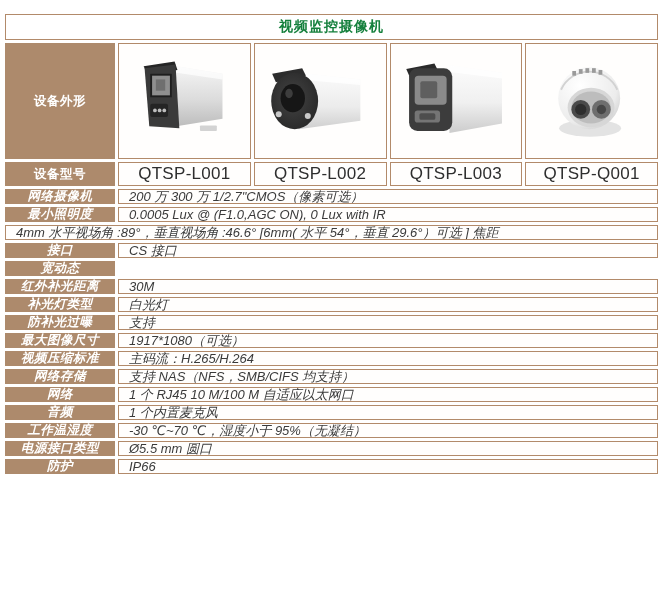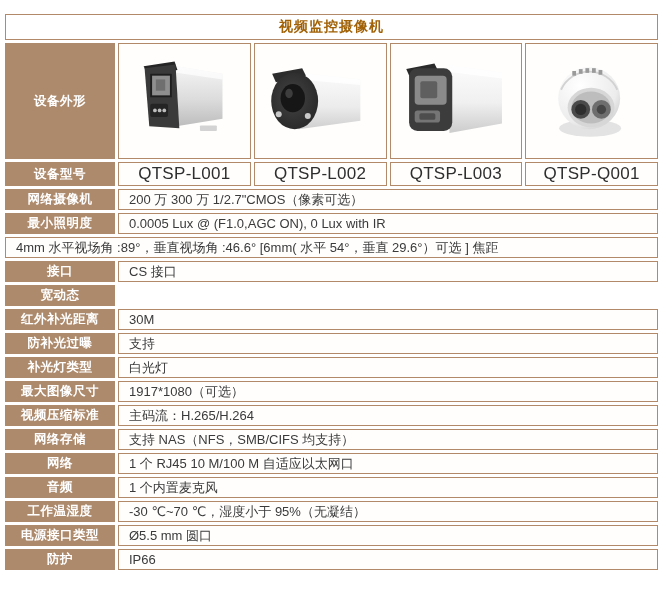--- a/index.html
+++ b/index.html
@@ -15,21 +15,21 @@
     padding: 14px 5px 0 5px;
     background: #ffffff;
   }
   .spec-table { width: 653px; }
 
   .title-row {
     height: 26px;
     border: 1px solid #b28a6a;
     background: #ffffff;
     display: flex; align-items: center; justify-content: center;
-    font-size: 14px; font-weight: bold; color: #a16207;
+    font-size: 14px; font-weight: bold; color: #15803d;
     margin-bottom: 3px;
     letter-spacing: 1px;
   }
 
   .row { display: flex; margin-bottom: 3px; }
 
   .label-cell {
     width: 110px; flex: 0 0 110px;
     background: #ad8a6c;
     color: #ffffff;
@@ -69,21 +69,21 @@
     border: 1px solid #b28a6a;
     background: #fffefd;
     display: flex; align-items: center; justify-content: center;
     font-size: 17px;
     color: #2e2e2e;
     margin-right: 3px;
     letter-spacing: 0.3px;
   }
   .model-cell:last-child { margin-right: 0; }
 
-  .spec-row { height: 21px; }
+  .spec-row { height: 15px; font-style: italic; }
 
   svg { display: block; }
 </style>
 </head>
 <body>
 
 <div class="page">
   <div class="spec-table">
 
     <div class="title-row">视频监控摄像机</div>
@@ -214,28 +214,28 @@
           <div class="value-cell">CS 接口</div>
         </div>
         <div class="row spec-row">
           <div class="label-cell">宽动态</div>
         </div>
         <div class="row spec-row">
           <div class="label-cell">红外补光距离</div>
           <div class="value-cell">30M</div>
         </div>
         <div class="row spec-row">
+          <div class="label-cell">补光灯类型</div>
+          <div class="value-cell">白光灯</div>
+        </div>
+        <div class="row spec-row">
           <div class="label-cell">防补光过曝</div>
           <div class="value-cell">支持</div>
         </div>
         <div class="row spec-row">
-          <div class="label-cell">补光灯类型</div>
-          <div class="value-cell">白光灯</div>
-        </div>
-        <div class="row spec-row">
           <div class="label-cell">最大图像尺寸</div>
           <div class="value-cell">1917*1080（可选）</div>
         </div>
         <div class="row spec-row">
           <div class="label-cell">视频压缩标准</div>
           <div class="value-cell">主码流：H.265/H.264</div>
         </div>
         <div class="row spec-row">
           <div class="label-cell">网络存储</div>
           <div class="value-cell">支持 NAS（NFS，SMB/CIFS 均支持）</div>

